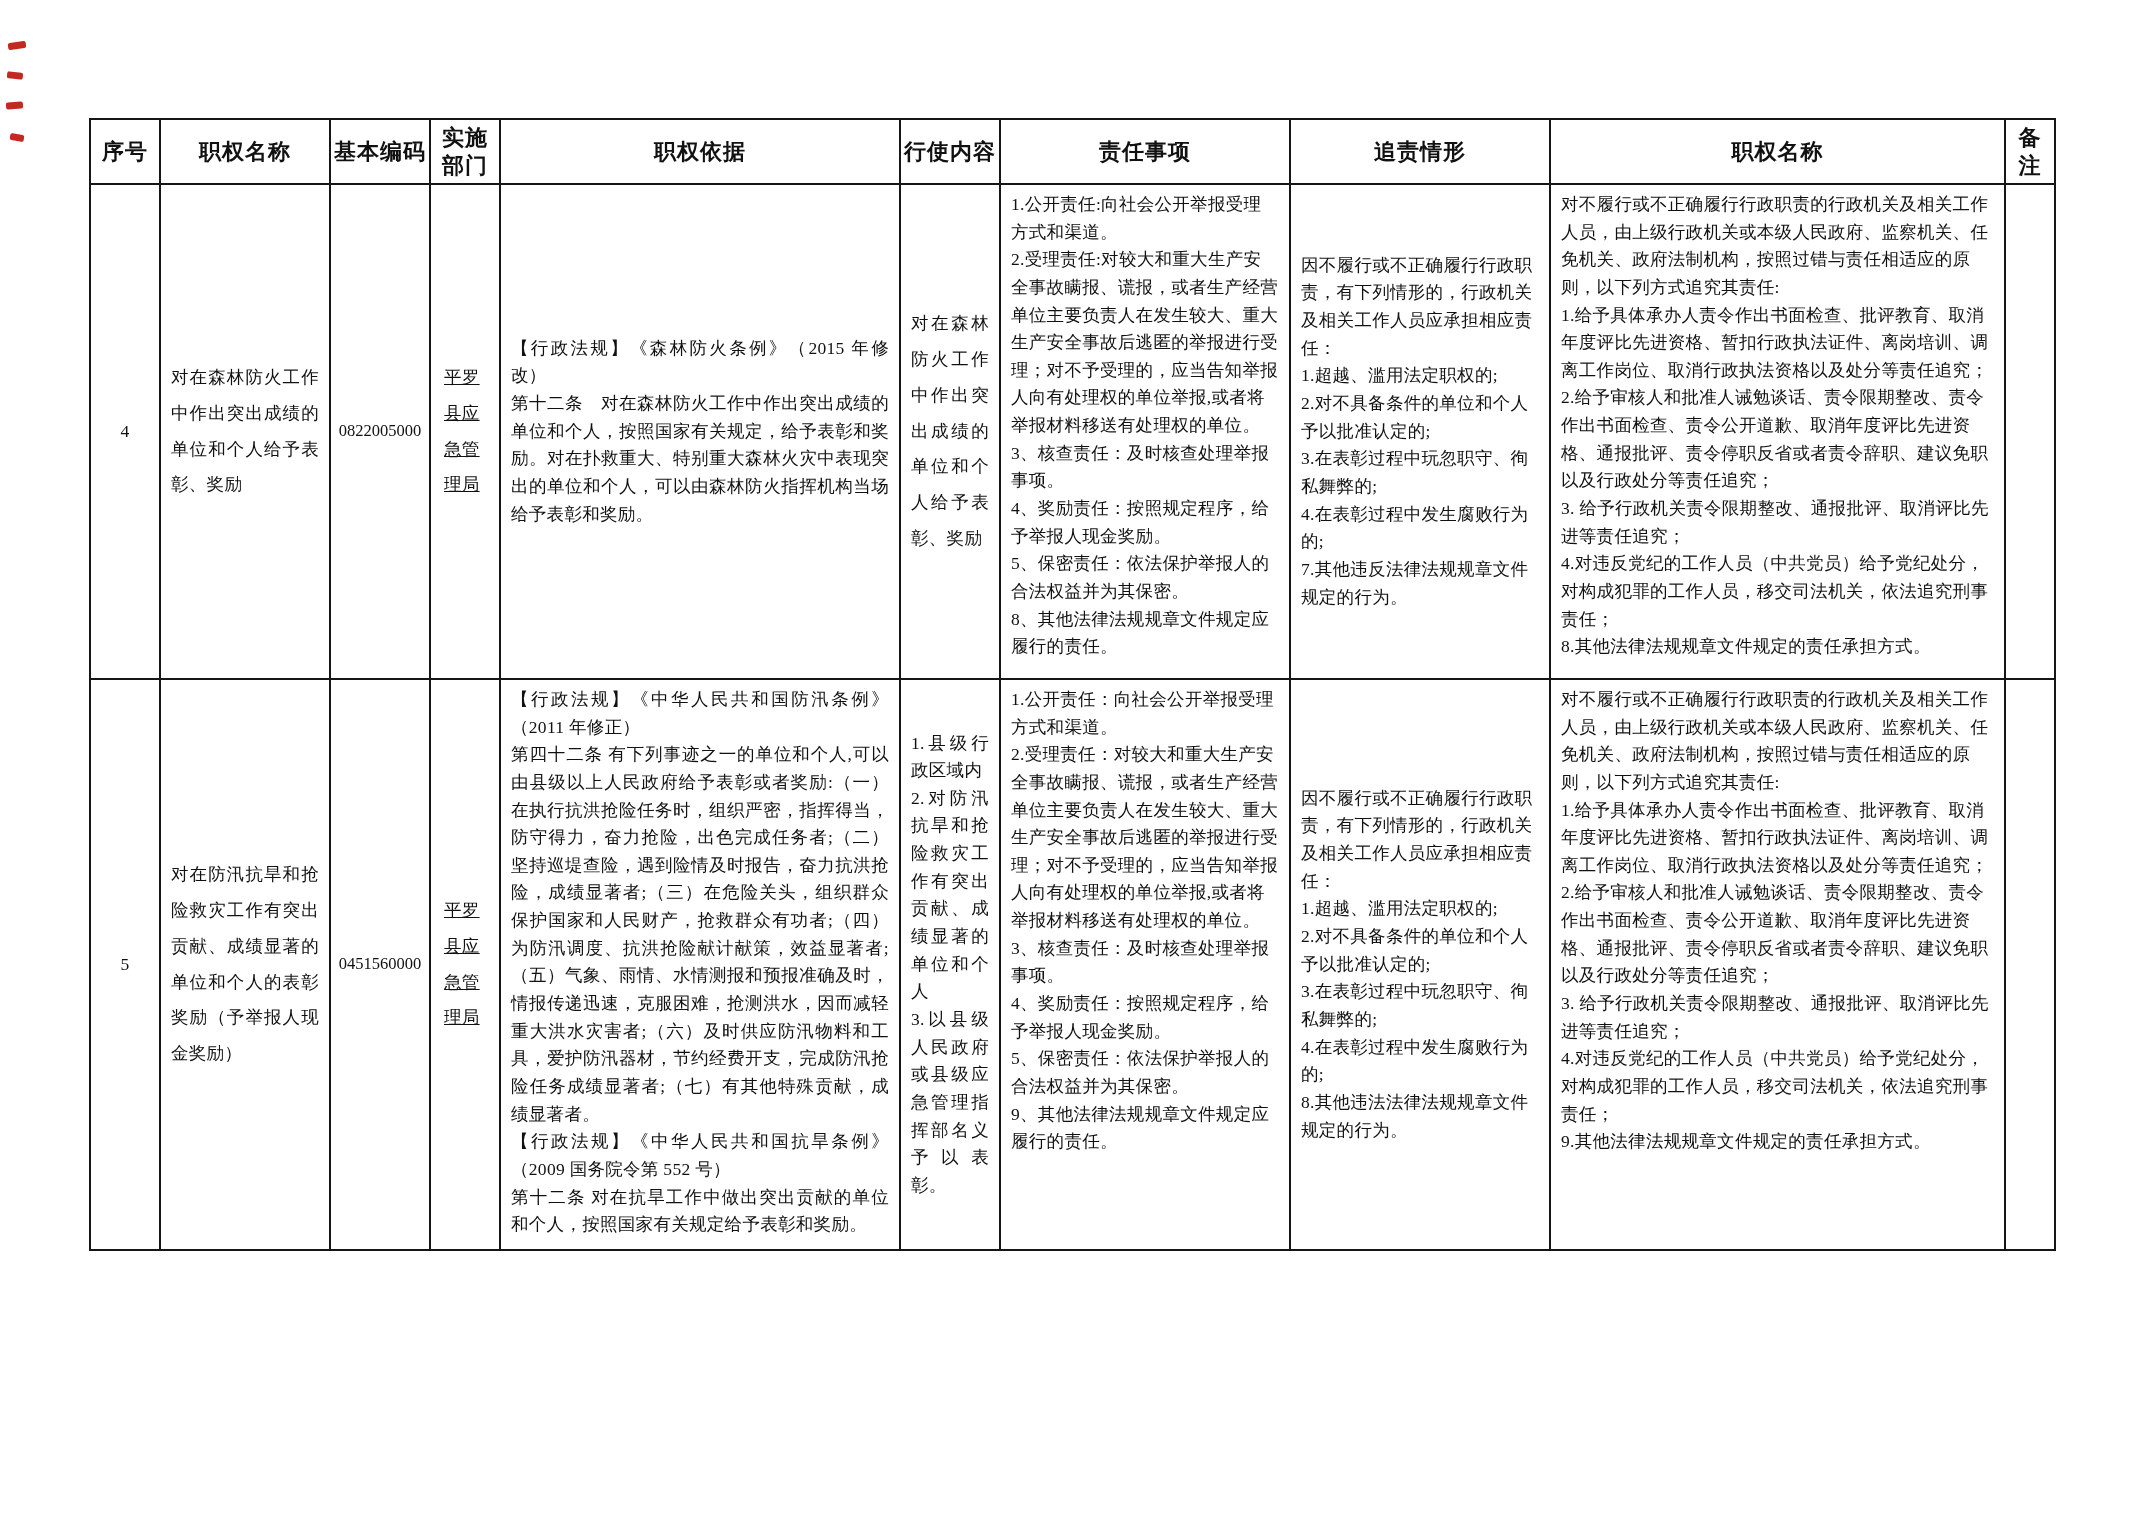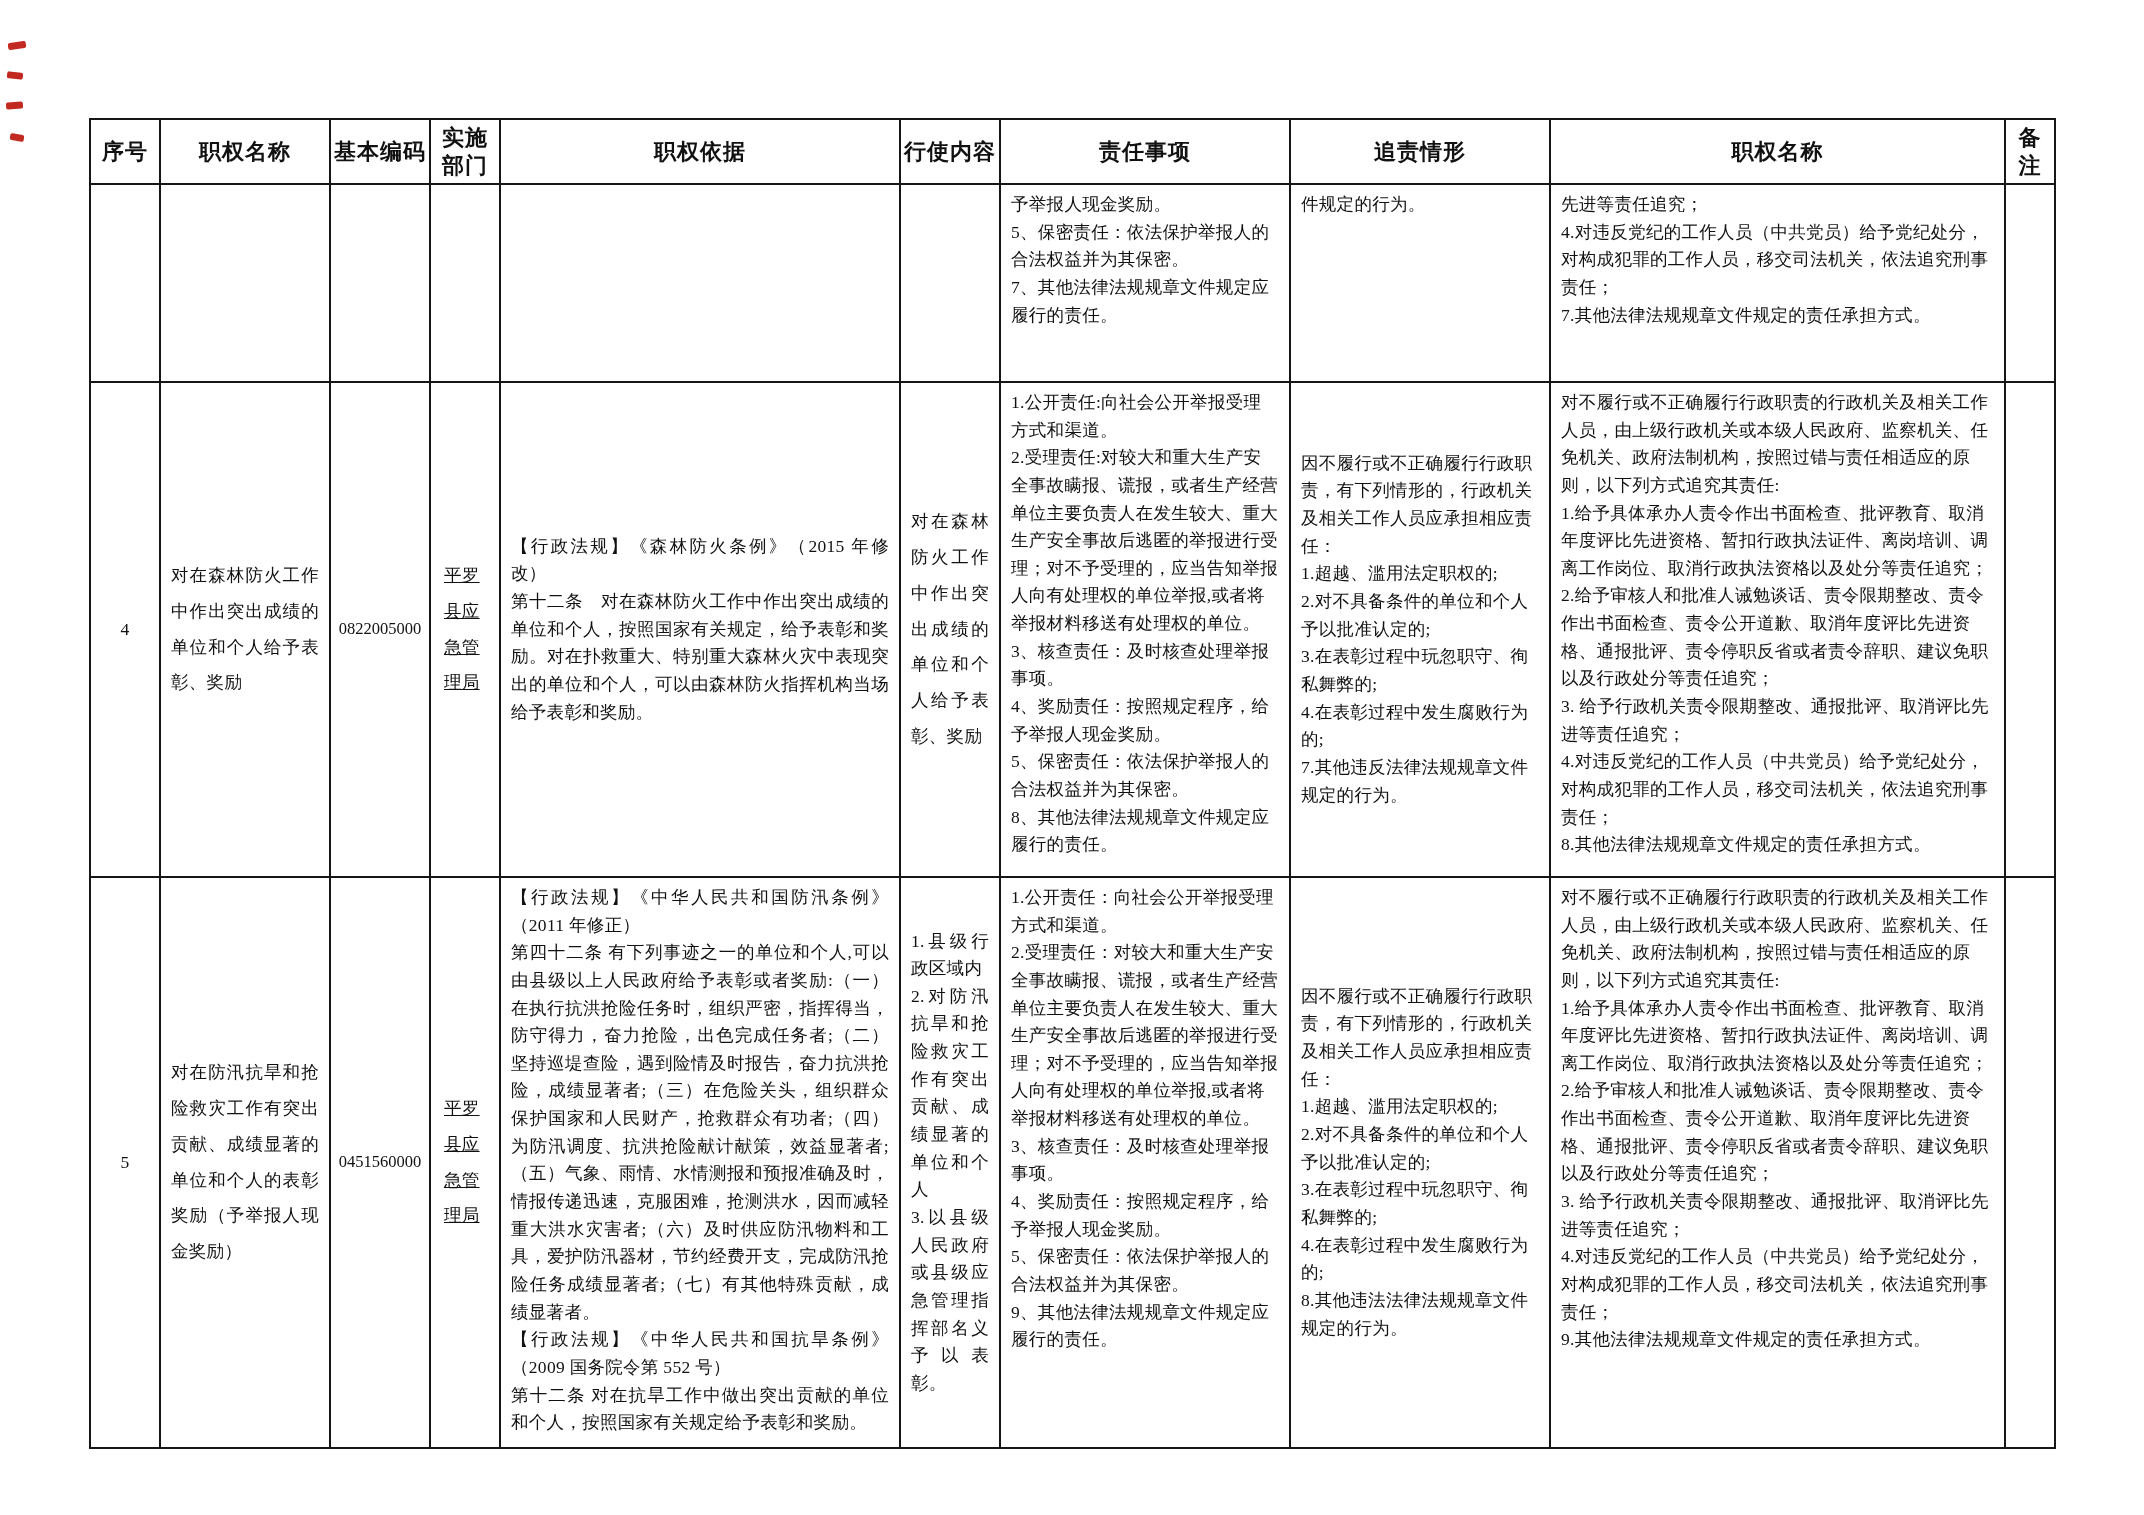--- a/index.html
+++ b/index.html
@@ -72,36 +72,20 @@
         <th>职权依据</th>
         <th>行使内容</th>
         <th>责任事项</th>
         <th>追责情形</th>
         <th>职权名称</th>
         <th>备注</th>
       </tr>
     </thead>
     <tbody>
 
-      <tr class="row1">
-        <td class="center va-t"></td>
-        <td class="justify va-t loose"></td>
-        <td class="center va-t code"></td>
-        <td class="dept va-t"></td>
-        <td class="justify va-t"></td>
-        <td class="justify va-t loose"></td>
-        <td class="va-t">予举报人现金奖励。
-5、保密责任：依法保护举报人的合法权益并为其保密。
-7、其他法律法规规章文件规定应履行的责任。</td>
-        <td class="va-t">件规定的行为。</td>
-        <td class="va-t">先进等责任追究；
-4.对违反党纪的工作人员（中共党员）给予党纪处分，对构成犯罪的工作人员，移交司法机关，依法追究刑事责任；
-7.其他法律法规规章文件规定的责任承担方式。</td>
-        <td class="va-t"></td>
-      </tr>
 
       <tr class="row2">
         <td class="center va-m">4</td>
         <td class="justify va-m loose">对在森林防火工作中作出突出成绩的单位和个人给予表彰、奖励</td>
         <td class="center va-m code">0822005000</td>
         <td class="dept va-m">平罗县应急管理局</td>
         <td class="justify va-m">【行政法规】《森林防火条例》（2015 年修改）
 第十二条　对在森林防火工作中作出突出成绩的单位和个人，按照国家有关规定，给予表彰和奖励。对在扑救重大、特别重大森林火灾中表现突出的单位和个人，可以由森林防火指挥机构当场给予表彰和奖励。</td>
         <td class="justify va-m loose">对在森林防火工作中作出突出成绩的单位和个人给予表彰、奖励</td>
         <td class="va-t">1.公开责任:向社会公开举报受理方式和渠道。

